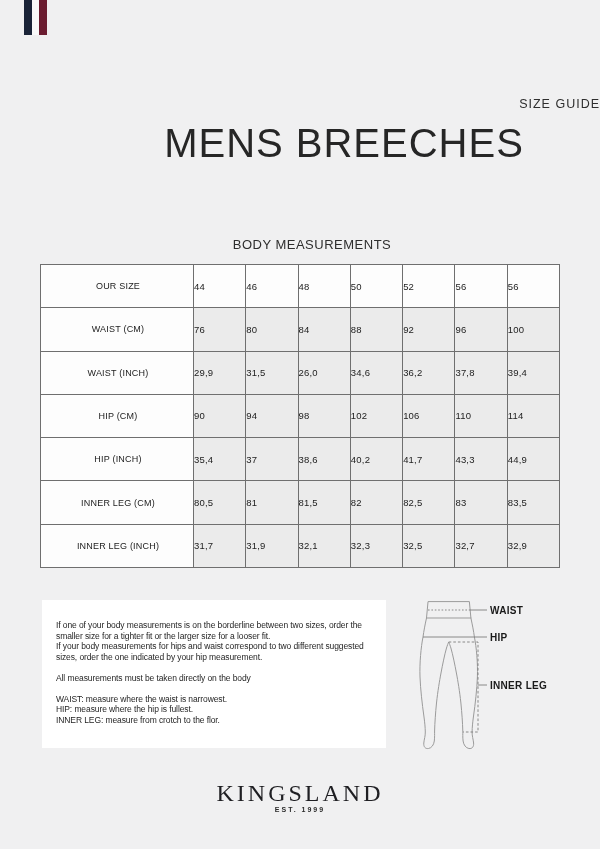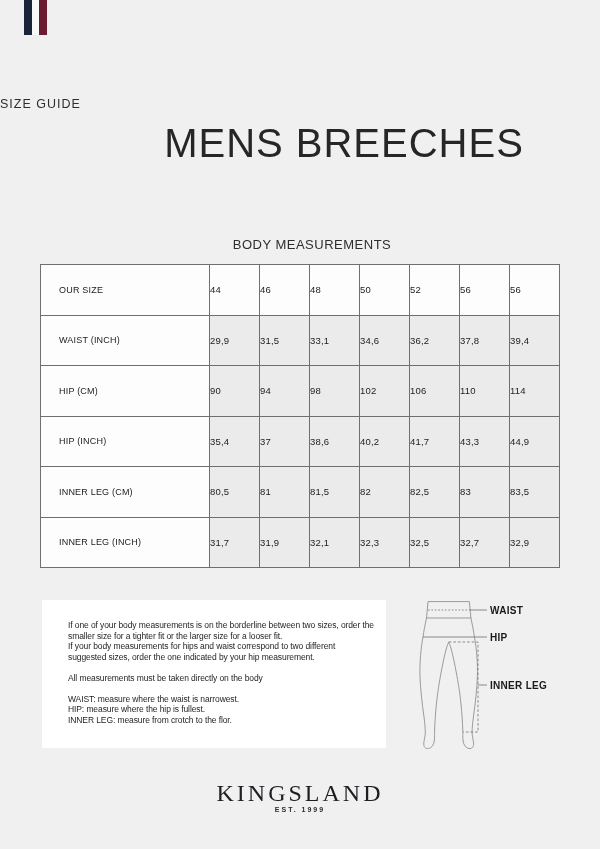--- a/index.html
+++ b/index.html
@@ -9,21 +9,21 @@
     font-family: "Liberation Sans", sans-serif;
     color: var(--ink, #2b2b2b);
   }
   
   .ribbon { position:absolute; left:24px; top:0; width:23px; height:35px; display:flex; }
   .ribbon .stripe { height:100%; }
   .ribbon .s0 { width:8px; } .ribbon .s1 { width:7px; } .ribbon .s2 { width:8px; }
 
   
   .eyebrow {
-    position:absolute; top:97px; left:0; width:600px; text-align:left;
+    position:absolute; top:97px; left:0; width:600px; text-align:right;
     font-size:12.5px; font-weight:500; letter-spacing:1px; color:#2e2e2e;
   }
   .title {
     position:absolute; top:121px; left:0; width:600px; text-align:center;
     font-size:40px; font-weight:500; letter-spacing:1px; color:#262626;margin-left:44px;
   }
   .table-title {
     position:absolute; top:237px; left:0; width:600px; text-align:center;
     font-size:13px; font-weight:500; letter-spacing:.5px; color:#2e2e2e;padding-left:12px;
   }
@@ -33,31 +33,31 @@
     position:absolute; left:40px; top:264px; width:520px; height:304px;
     border-collapse:collapse; table-layout:fixed;
   }
   .size-table td {
     border:1px solid var(--table-border, #6f6f6f);
     background:#fdfdfd;
     font-size:9.5px; font-weight:500; letter-spacing:.2px; color:#222;
     text-align:left; vertical-align:middle; padding:0;
   }
   .size-table td.label-cell {
-    width:150px; text-align:left; padding-left:18px; font-size:9px;
+    width:150px; text-align:center; padding-left:2px; font-size:9px;
   }
   .size-table tr:not(:first-child) td.value-cell { background: var(--row-shade, #ebebeb); }
 
   
   .notes-box {
     position:absolute; left:42px; top:600px; width:344px; height:148px;
     background:#ffffff; box-sizing:border-box; padding:20px 12px 10px 14px;
   }
   .notes-box p {
-    margin:0 0 10px 12px; white-space:pre-line;
+    margin:0 0 10px 0; white-space:pre-line;
     font-size:8.5px; line-height:1.26; letter-spacing:-0.1px; color:#1f1f1f;
   }
 
   
   .diagram { position:absolute; left:400px; top:585px; width:190px; height:200px; }
   .diagram text { font-family:"Liberation Sans", sans-serif; font-size:10px; font-weight:bold; fill:#1a1a1a; letter-spacing:.3px; }
 
   
   .brand {
     position:absolute; top:780px; left:0; width:600px; text-align:center;
@@ -90,24 +90,34 @@
           <td class="label-cell">OUR SIZE</td>
           <td class="value-cell">44</td>
           <td class="value-cell">46</td>
           <td class="value-cell">48</td>
           <td class="value-cell">50</td>
           <td class="value-cell">52</td>
           <td class="value-cell">56</td>
           <td class="value-cell">56</td>
         </tr>
         <tr>
+          <td class="label-cell">WAIST (CM)</td>
+          <td class="value-cell">76</td>
+          <td class="value-cell">80</td>
+          <td class="value-cell">84</td>
+          <td class="value-cell">88</td>
+          <td class="value-cell">92</td>
+          <td class="value-cell">96</td>
+          <td class="value-cell">100</td>
+        </tr>
+        <tr>
           <td class="label-cell">WAIST (INCH)</td>
           <td class="value-cell">29,9</td>
           <td class="value-cell">31,5</td>
-          <td class="value-cell">33,1</td>
+          <td class="value-cell">26,0</td>
           <td class="value-cell">34,6</td>
           <td class="value-cell">36,2</td>
           <td class="value-cell">37,8</td>
           <td class="value-cell">39,4</td>
         </tr>
         <tr>
           <td class="label-cell">HIP (CM)</td>
           <td class="value-cell">90</td>
           <td class="value-cell">94</td>
           <td class="value-cell">98</td>

